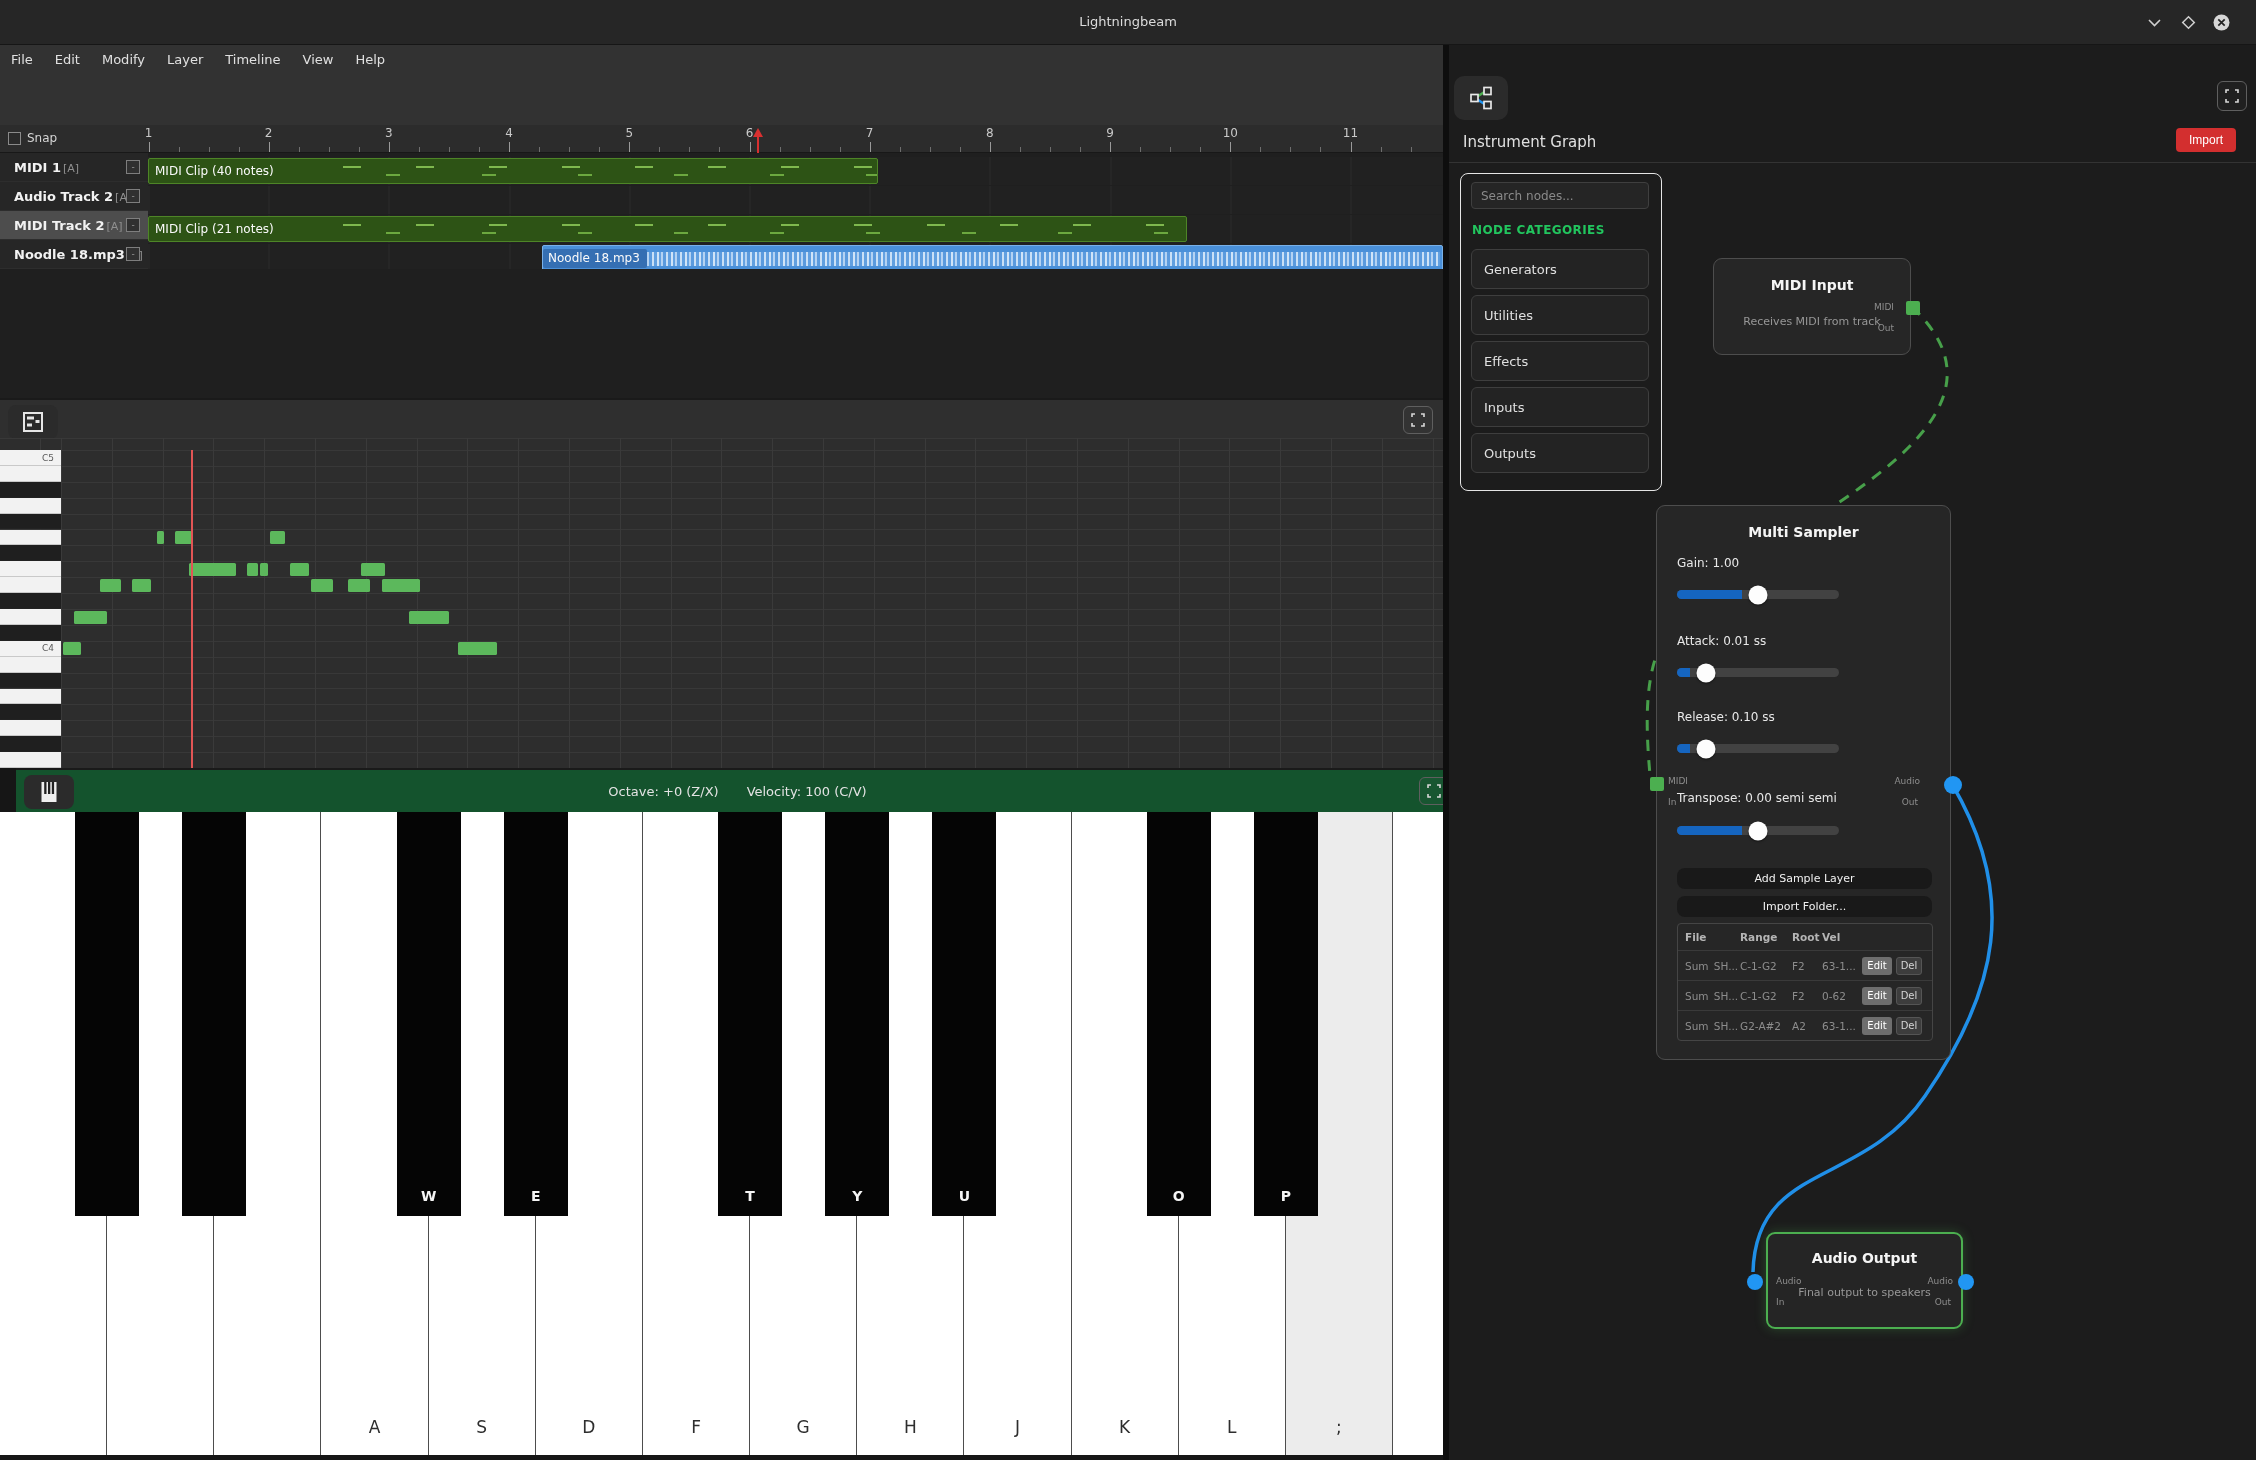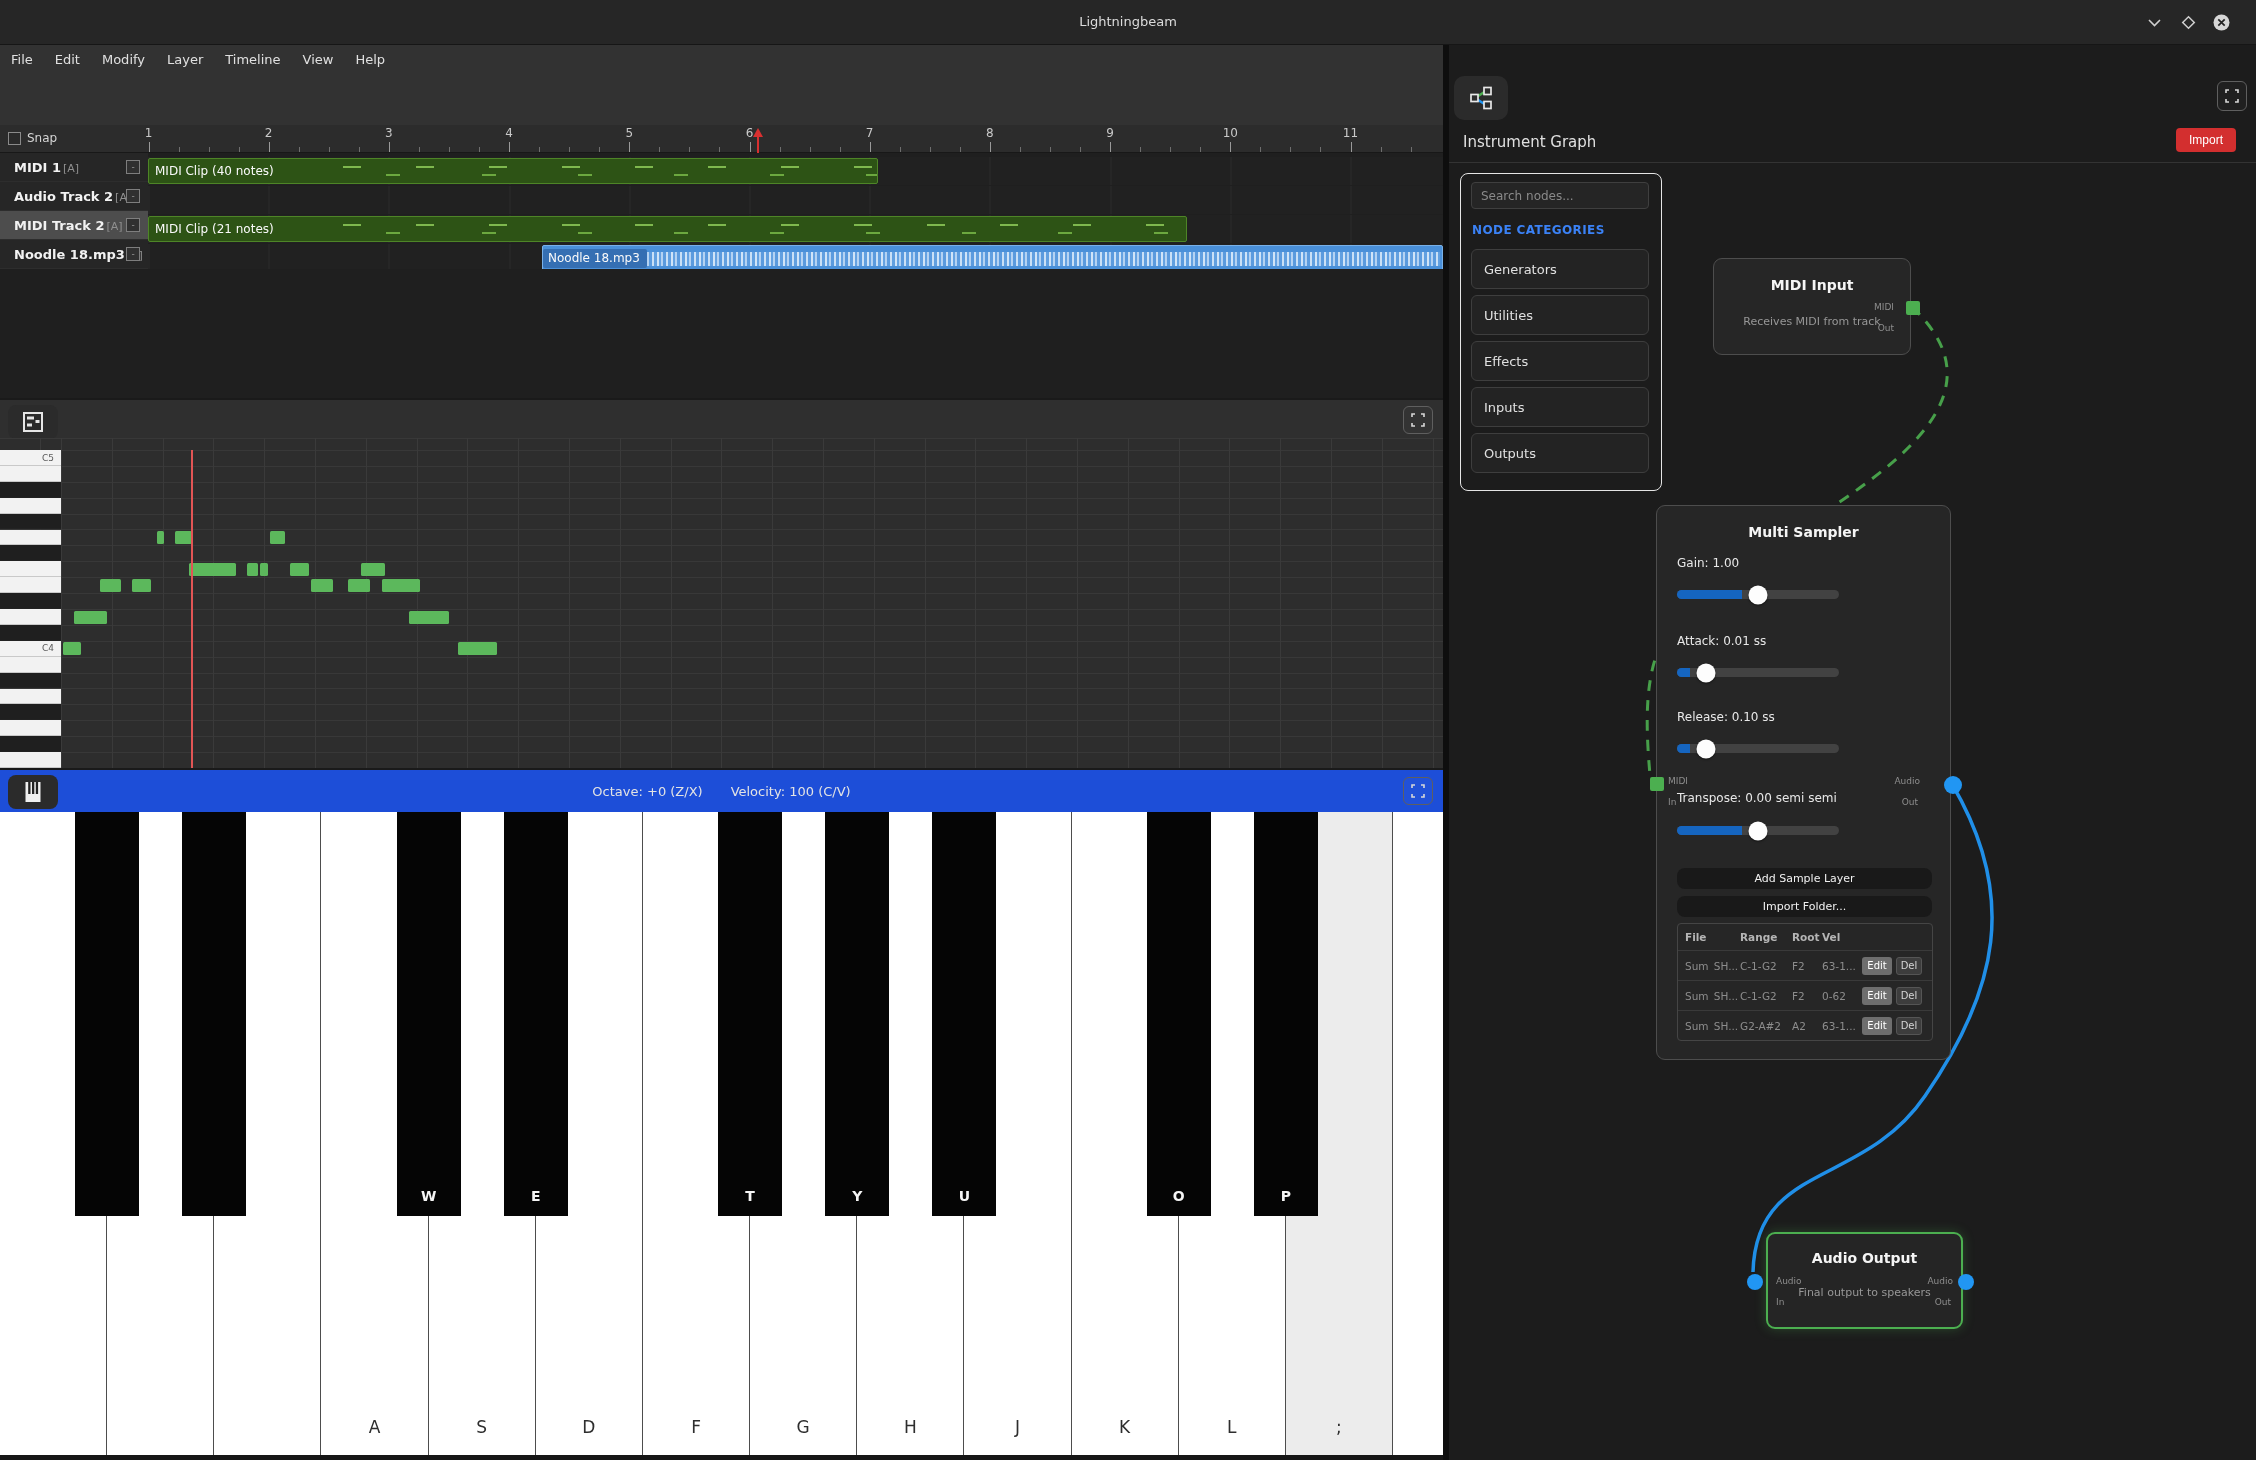--- a/index.html
+++ b/index.html
@@ -70,42 +70,42 @@
     background-position:61px 12px, 0 12px; }
   .roll-key { position:absolute; left:0; width:61px; height:15.9px; border-bottom:1px solid #222; }
   .roll-key.white { background:#f2f2f2; border-bottom:1px solid #c9c9c9; }
   .roll-key.black { background:#1f1f1f; }
   .roll-key .rk-label { position:absolute; right:7px; top:2.5px; font-size:9px; color:#5a5a5a; }
   .midi-note { position:absolute; height:13px; background:#5cb85c; border-radius:1.5px; }
   #roll-playhead { position:absolute; width:2px; background:#e25555; top:12px; bottom:0; }
 
   
   #kb-section { position:absolute; left:0; top:768px; width:1443px; height:692px; }
-  #kb-header { position:absolute; left:0; top:0; width:1443px; height:44px; background:#1d4ed8; border-top:2px solid #1a1a1a; }
+  #kb-header { position:absolute; left:16px; top:0; width:1443px; height:44px; background:#14532d; border-top:2px solid #1a1a1a; }
   #kb-status { position:absolute; left:0; right:0; top:14px; text-align:center; font-size:13px; color:#e3e3e3; }
   #kb-status span { margin:0 14px; }
   #keys { position:absolute; left:0; top:44px; width:1443px; height:643px; background:#101010; overflow:hidden; }
   .wkey { position:absolute; top:0; height:643px; background:#ffffff; border-right:1px solid #4d4d4d; }
   .wkey.hl { background:#ececec; }
   .wkey .wk-label { position:absolute; left:0; right:0; bottom:18px; text-align:center; font-size:17px; color:#2e2e2e; }
   .bkey { position:absolute; top:0; height:404px; width:64px; background:#050505; z-index:2; }
   .bkey .bk-label { position:absolute; left:0; right:0; bottom:12px; text-align:center; font-size:14px; font-weight:bold; color:#f5f5f5; }
 
   
   #divider { position:absolute; left:1443px; top:45px; width:6px; height:1415px; background:#0e0e0e; }
   #right-panel { position:absolute; left:1449px; top:45px; width:807px; height:1415px; background:#1c1c1c; }
   #rp-header-row { position:absolute; left:0; top:80px; width:807px; height:38px; }
   #rp-title { position:absolute; left:14px; top:8px; font-size:15px; color:#e0e0e0; }
   #clear-btn { position:absolute; right:20px; top:3px; background:#d32f2f; color:#fff; font-size:12px; padding:5px 13px; border-radius:4px; border:none; }
   #rp-sep { position:absolute; left:0; top:117px; width:807px; height:1px; background:#333; }
   #node-lib { position:absolute; left:11px; top:128px; width:202px; height:318px; border:1px solid #e5e5e5; border-radius:8px; }
   #search-input { position:absolute; left:10px; top:8px; width:178px; height:27px; background:#252525; border:1px solid #3f3f3f; border-radius:4px;
     color:#9a9a9a; font-size:12px; padding:0 9px; font-family:"DejaVu Sans", sans-serif; }
   #search-input::placeholder { color:#8a8a8a; }
-  #cat-label { position:absolute; left:11px; top:49px; font-size:12px; font-weight:bold; color:#3b82f6; letter-spacing:.4px; }
+  #cat-label { position:absolute; left:11px; top:49px; font-size:12px; font-weight:bold; color:#22c55e; letter-spacing:.4px; }
   .cat-btn { position:absolute; left:10px; width:178px; height:40px; background:#232323; border:1px solid #3e3e3e; border-radius:6px;
     color:#e0e0e0; font-size:13px; text-align:left; padding-left:12px; font-family:"DejaVu Sans", sans-serif; }
 
   
   .gnode { position:absolute; background:#262626; border:1px solid #4d4d4d; border-radius:9px; }
   .gnode .n-title { position:absolute; left:0; right:0; text-align:center; font-size:14px; font-weight:bold; color:#f5f5f5; }
   .gnode .n-sub { position:absolute; left:0; right:0; text-align:center; font-size:11px; color:#979797; }
   .port-label { position:absolute; font-size:9px; color:#8d8d8d; }
   .port-sq { position:absolute; width:14px; height:14px; background:#4caf50; border-radius:2px; z-index:3; }
   .port-ci { position:absolute; border-radius:50%; background:#2196f3; z-index:3; }

